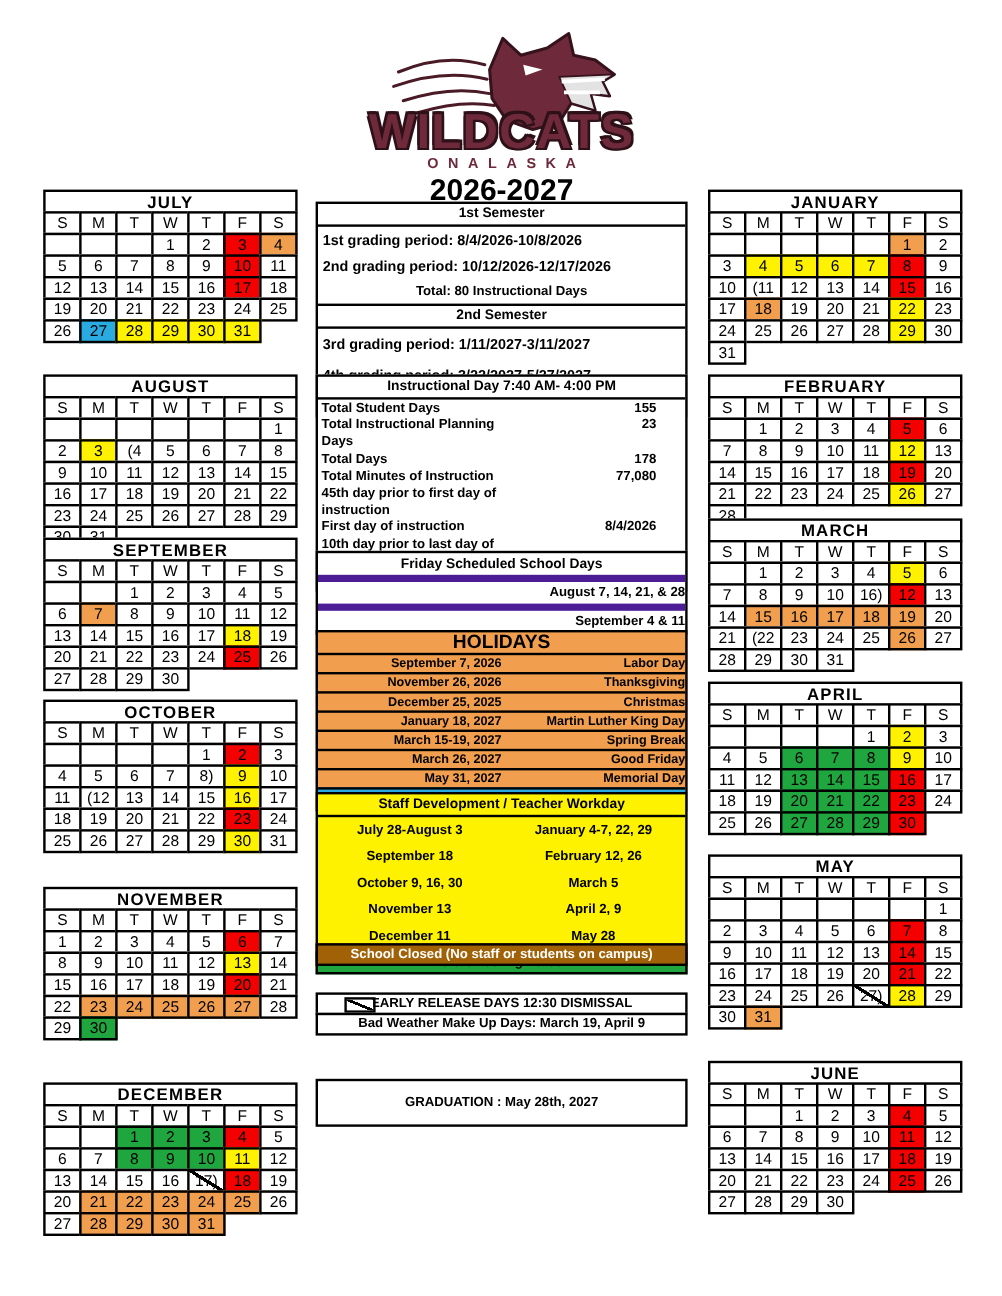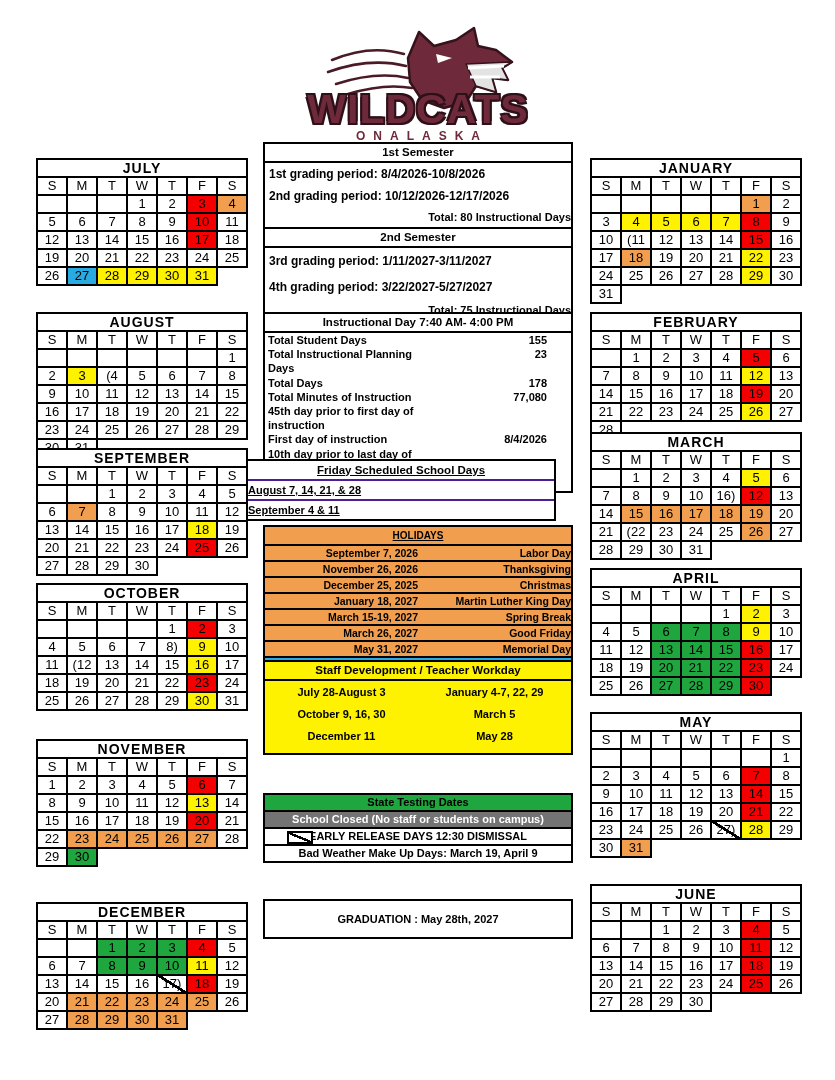--- a/index.html
+++ b/index.html
@@ -32,33 +32,33 @@
   .cal-dow{font-size:13px;}
   .cal-cell.slash::after{
     content:"";position:absolute;left:-2px;top:-2px;right:-2px;bottom:-2px;
     background:linear-gradient(to top right,transparent 46%,#000 46%,#000 54%,transparent 54%);
   }
 
   
   .box{position:absolute;box-sizing:border-box;border:2px solid #000;background:#fff;width:310px;font-weight:bold;}
   .box-header{border-bottom:2px solid #000;text-align:center;font-size:11.5px;line-height:17px;font-weight:bold;}
 
-  #box-semesters{left:263px;top:142px;}
+  #box-semesters{left:263px;top:168px;}
   .sem-line{font-size:12px;line-height:22px;padding-left:4px;}
-  .sem-total{font-size:11px;line-height:20px;text-align:right;}
+  .sem-total{font-size:11px;line-height:20px;text-align:center;}
   .sem-header2{border-top:2px solid #000;border-bottom:2px solid #000;text-align:center;font-size:11.5px;line-height:17px;}
   .sem-line.tall{line-height:26px;}
 
   #box-instructional{left:263px;top:312px;padding-bottom:2px;}
   .irow{display:flex;font-size:11px;line-height:14.2px;}
   .ilabel{padding-left:3px;flex:1;}
   .ivalue{width:110px;text-align:right;padding-right:24px;}
 
-  #box-friday{left:246px;top:459px;text-decoration:underline;}
-  .frow{border-top:2px solid #4c1d95;text-align:left;font-size:11px;line-height:18px;}
+  #box-friday{left:263px;top:459px;}
+  .frow{border-top:6px solid #4c1d95;text-align:right;font-size:11px;line-height:18px;}
 
   #box-holidays{left:263px;top:525px;}
   .hrow{display:flex;border-top:2px solid #000;font-size:10.5px;line-height:14px;}
   .hrow div{width:50%;text-align:right;}
   .orientation{border-top:2px solid #000;text-align:center;font-size:11px;line-height:16px;}
 
   #box-staffdev{left:263px;top:660px;padding-bottom:6px;}
   .srow{display:flex;font-size:11px;line-height:22px;}
   .srow div{width:50%;text-align:center;}
 
@@ -814,21 +814,21 @@
   </div>
 </div>
 
 <div class="box" id="box-friday">
   <div class="box-header" style="border-bottom:none;line-height:18px;">Friday Scheduled School Days</div>
   <div class="frow">August 7, 14, 21, &amp; 28</div>
   <div class="frow">September 4 &amp; 11</div>
 </div>
 
 <div class="box" id="box-holidays" style="background: rgb(241, 158, 79);">
-  <div class="box-header" style="border-bottom:none;font-size:10px;text-decoration:underline;">HOLIDAYS</div>
+  <div class="box-header" style="border-bottom:none;font-size:16px;">HOLIDAYS</div>
   <div class="hrow">
     <div>September 7, 2026</div>
     <div>Labor Day</div>
   </div>
   <div class="hrow">
     <div>November 26, 2026</div>
     <div>Thanksgiving</div>
   </div>
   <div class="hrow">
     <div>December 25, 2025</div>
@@ -853,31 +853,39 @@
   <div class="orientation" style="background: rgb(41, 171, 226);">New Teacher Orientation (July 27)</div>
 </div>
 
 <div class="box" id="box-staffdev" style="background: rgb(254, 242, 0);">
   <div class="box-header">Staff Development / Teacher Workday</div>
   <div class="srow">
     <div>July 28-August 3</div>
     <div>January 4-7, 22, 29</div>
   </div>
   <div class="srow">
+    <div>September 18</div>
+    <div>February 12, 26</div>
+  </div>
+  <div class="srow">
     <div>October 9, 16, 30</div>
     <div>March 5</div>
+  </div>
+  <div class="srow">
+    <div>November 13</div>
+    <div>April 2, 9</div>
   </div>
   <div class="srow">
     <div>December 11</div>
     <div>May 28</div>
   </div>
 </div>
 
 <div class="legend-row" id="legend-green" style="top: 793px; background: rgb(31, 166, 63);">State Testing Dates</div>
-<div class="legend-row" id="legend-red" style="top: 810px; color: rgb(255, 255, 255); background: #737373;">School Closed (No staff or students on campus)</div>
+<div class="legend-row" id="legend-red" style="top: 786px; color: rgb(255, 255, 255); background: #a16207;">School Closed (No staff or students on campus)</div>
 <div class="legend-row" style="top:827px;" id="legend-early">
   <span class="slash-icon"></span>
   <span>EARLY RELEASE DAYS 12:30 DISMISSAL</span>
 </div>
 <div class="legend-row" style="top:844px;">Bad Weather Make Up Days: March 19, April 9</div>
 
 <div class="box" id="box-graduation">
   <span>GRADUATION : May 28th, 2027</span>
 </div>
 

